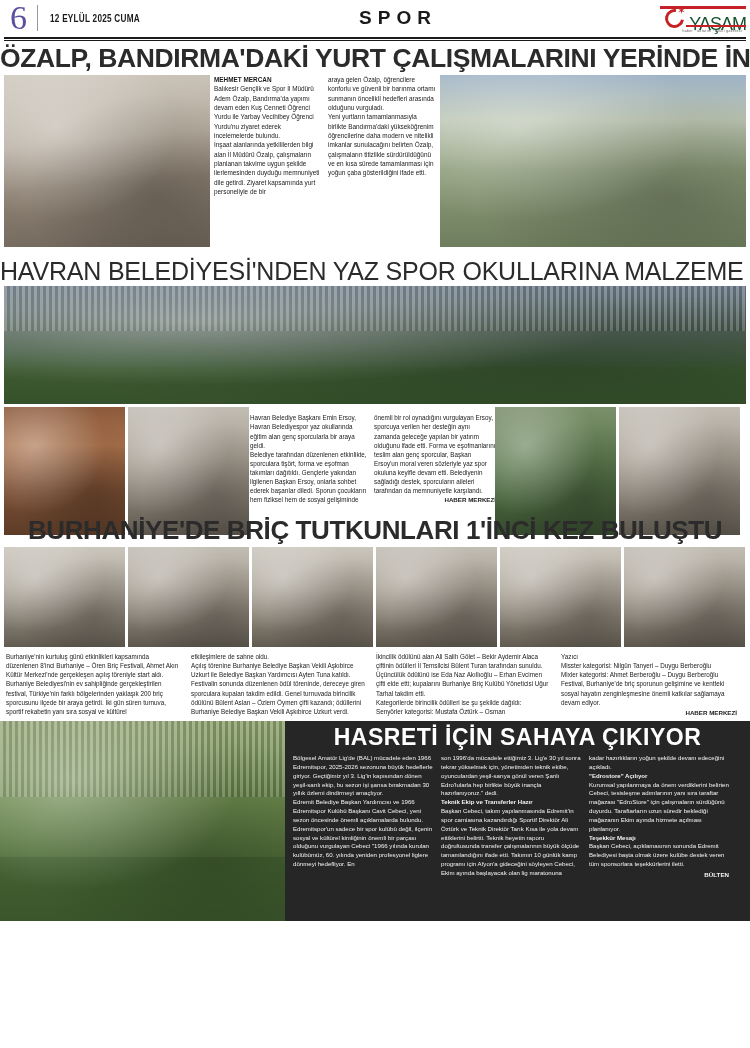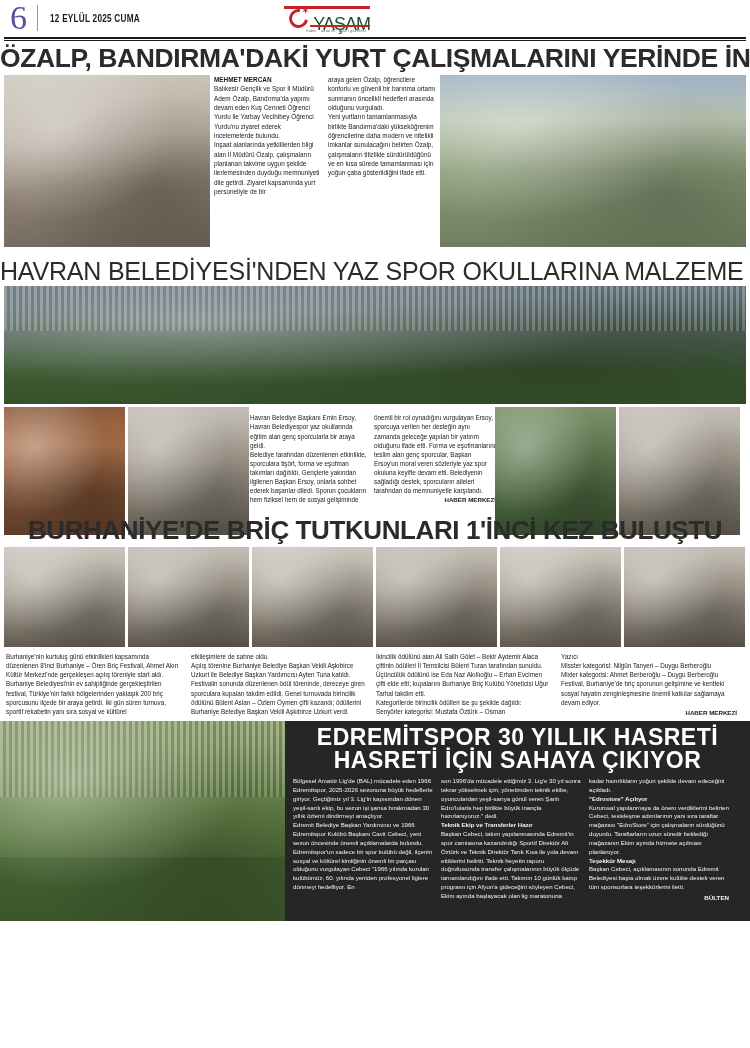--- a/index.html
+++ b/index.html
@@ -128,20 +128,21 @@
 </style>
 </head>
 <body>
 
 <div class="page">
 
   <div class="masthead">
     <div class="folio">6</div>
     <div class="folio-rule"></div>
     <div class="issue-date">12 EYLÜL 2025 CUMA</div>
+    <div class="section-title">SPOR</div>
     <div class="logo-wrap">
       <div class="logo">
         <span class="logo-moon">
           <span class="crescent"></span>
             <span class="star">✶</span>
         </span>
         <span class="logo-name">YAŞAM</span>
         <span class="logo-bar-top"></span>
         <span class="logo-bar-bot"></span>
         <span class="logo-tag">haber · aktarım · etkili gazetesi</span>
@@ -221,21 +222,20 @@
       <div class="credit">HABER MERKEZİ</div>
     </div>
   </div>
 
   <div class="art4">
     <div class="ph ph-pitch photo">
       <div class="ph-crowd"></div>
         <div class="ph-grass-strip"></div>
     </div>
     <div class="dark">
-      <div class="hl">EDREMİTSPOR 30 YILLIK HASRETİ</div>
       <div class="hl">HASRETİ İÇİN SAHAYA ÇIKIYOR</div>
       <div class="cols3">
         <div class="c" style="white-space:pre-line">Bölgesel Amatör Lig'de (BAL) mücadele eden 1966 Edremitspor, 2025-2026 sezonuna büyük hedeflerle giriyor. Geçtiğimiz yıl 3. Lig'in kapısından dönen yeşil-sarılı ekip, bu sezon işi şansa bırakmadan 30 yıllık özlemi dindirmeyi amaçlıyor.
 Edremit Belediye Başkan Yardımcısı ve 1966 Edremitspor Kulübü Başkanı Cavit Cebeci, yeni sezon öncesinde önemli açıklamalarda bulundu. Edremitspor'un sadece bir spor kulübü değil, ilçenin sosyal ve kültürel kimliğinin önemli bir parçası olduğunu vurgulayan Cebeci "1966 yılında kurulan kulübümüz, 60. yılında yeniden profesyonel liglere dönmeyi hedefliyor. En</div>
         <div class="c">
           <span style="white-space:pre-line">son 1996'da mücadele ettiğimiz 3. Lig'e 30 yıl sonra tekrar yükselmek için, yönetimden teknik ekibe, oyunculardan yeşil-sarıya gönül veren Şanlı Edro'lularla hep birlikte büyük inançla hazırlanıyoruz." dedi.</span>
           <div class="sub">Teknik Ekip ve Transferler Hazır</div>
           <span style="white-space:pre-line">Başkan Cebeci, takım yapılanmasında Edremit'in spor camiasına kazandırdığı Sportif Direktör Ali Öztürk ve Teknik Direktör Tarık Kısa ile yola devam ettiklerini belirtti. Teknik heyetin raporu doğrultusunda transfer çalışmalarının büyük ölçüde tamamlandığını ifade etti. Takımın 10 günlük kamp programı için Afyon'a gideceğini söyleyen Cebeci, Ekim ayında başlayacak olan lig maratonuna</span>
         </div>
         <div class="c">

